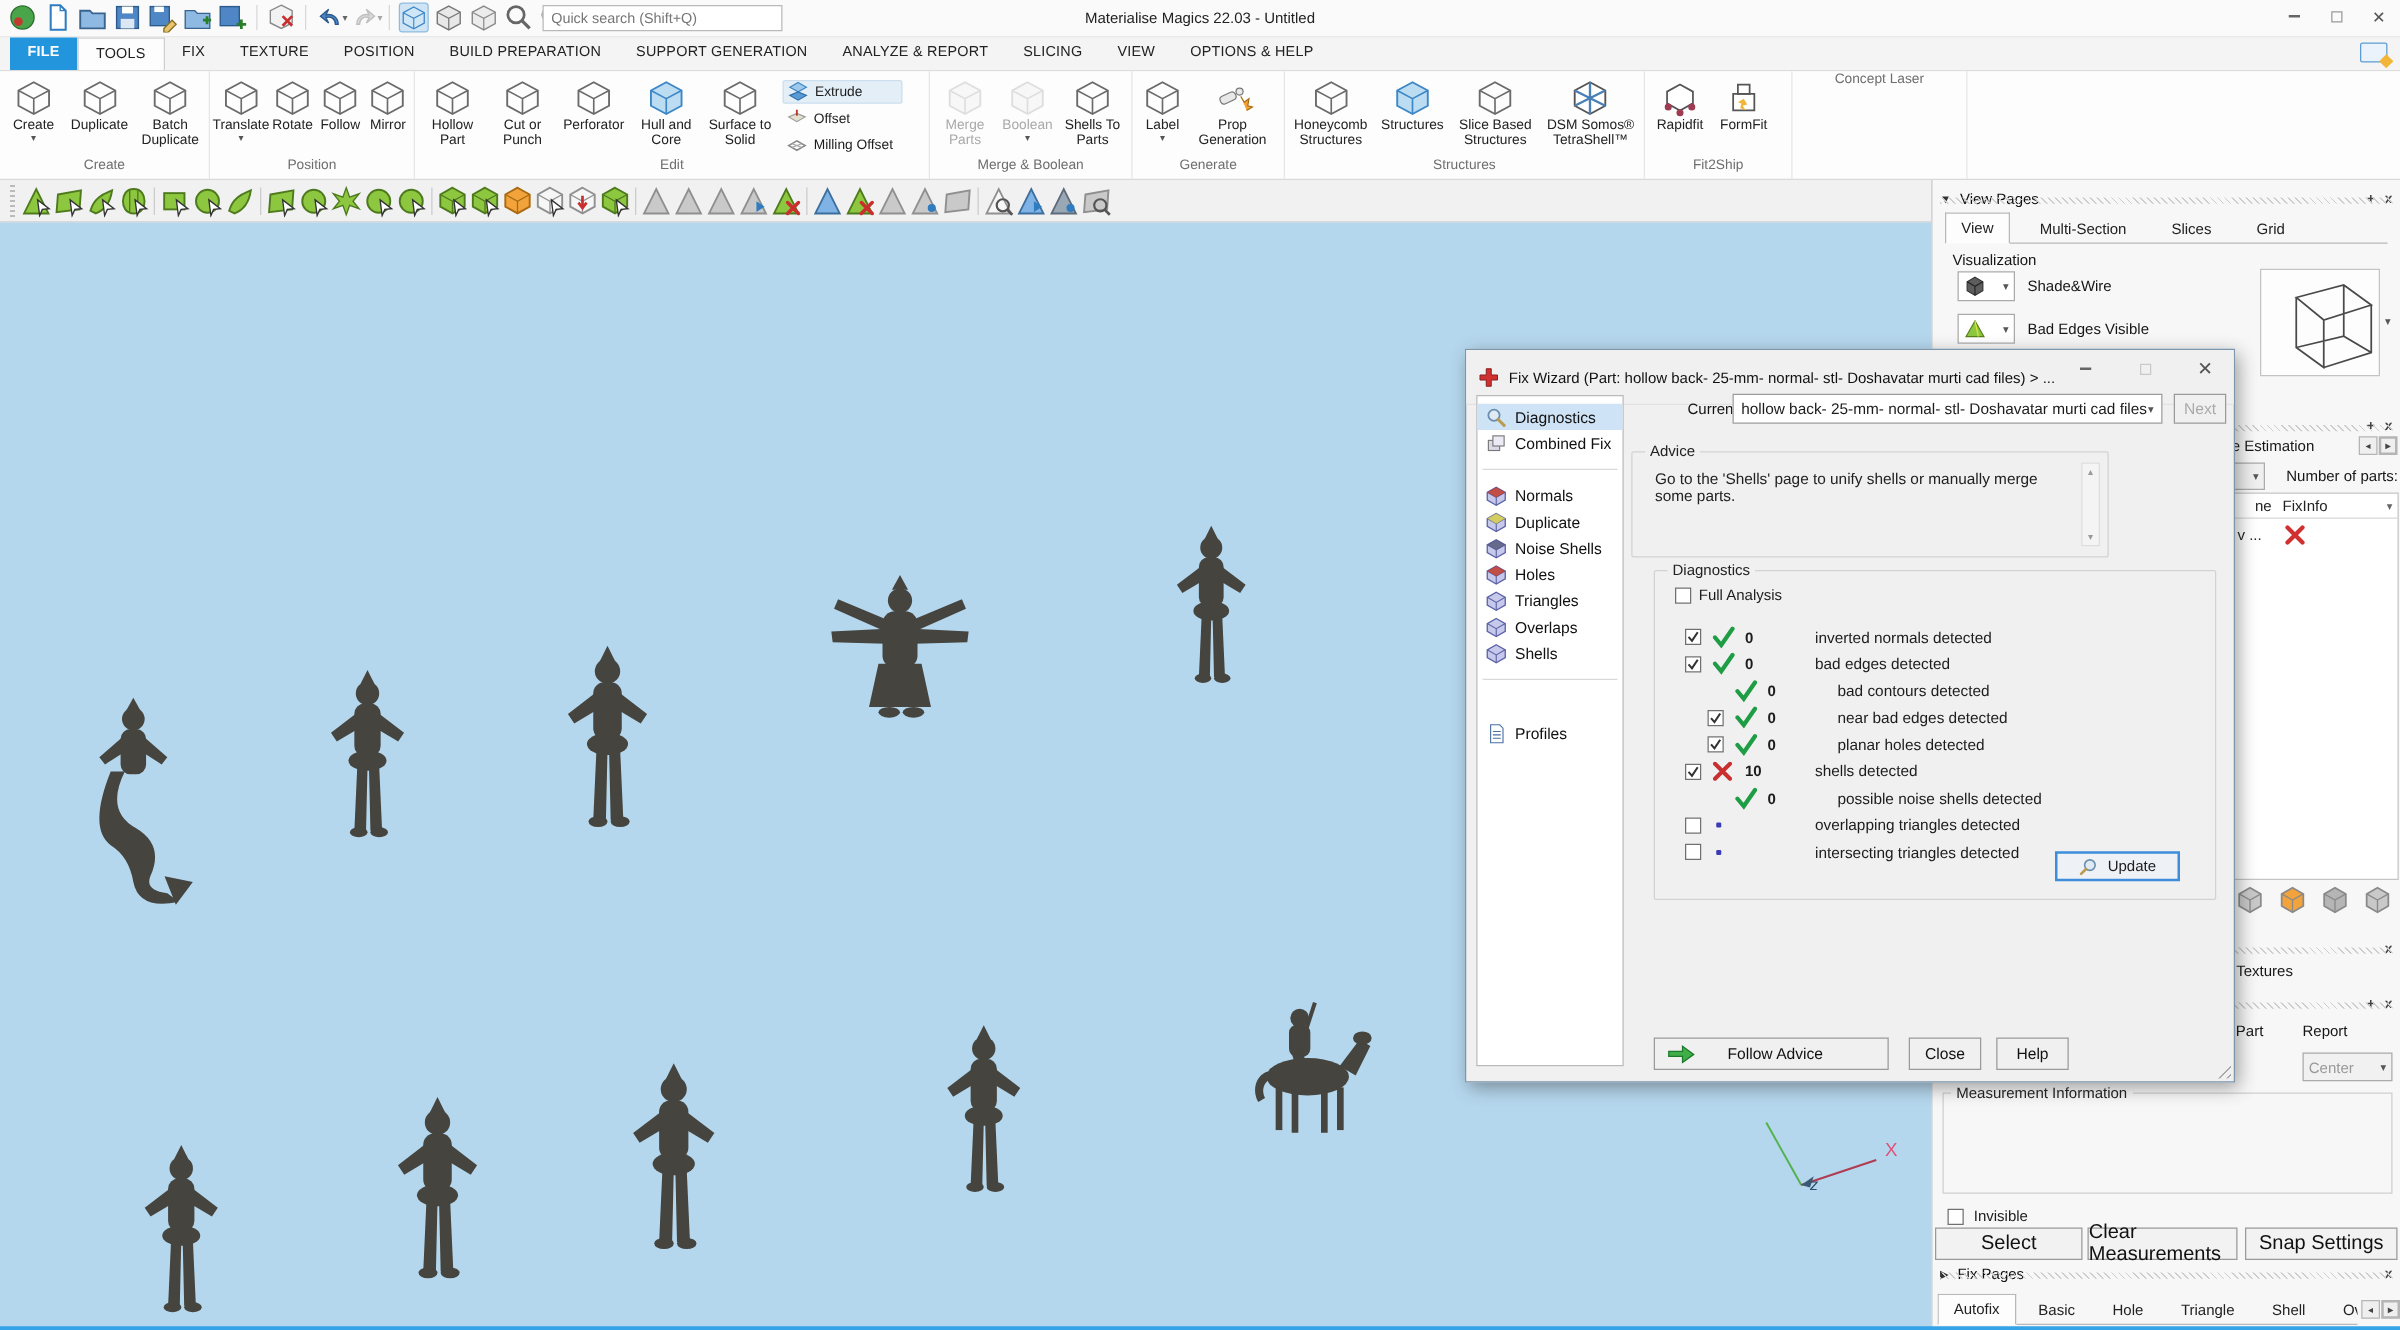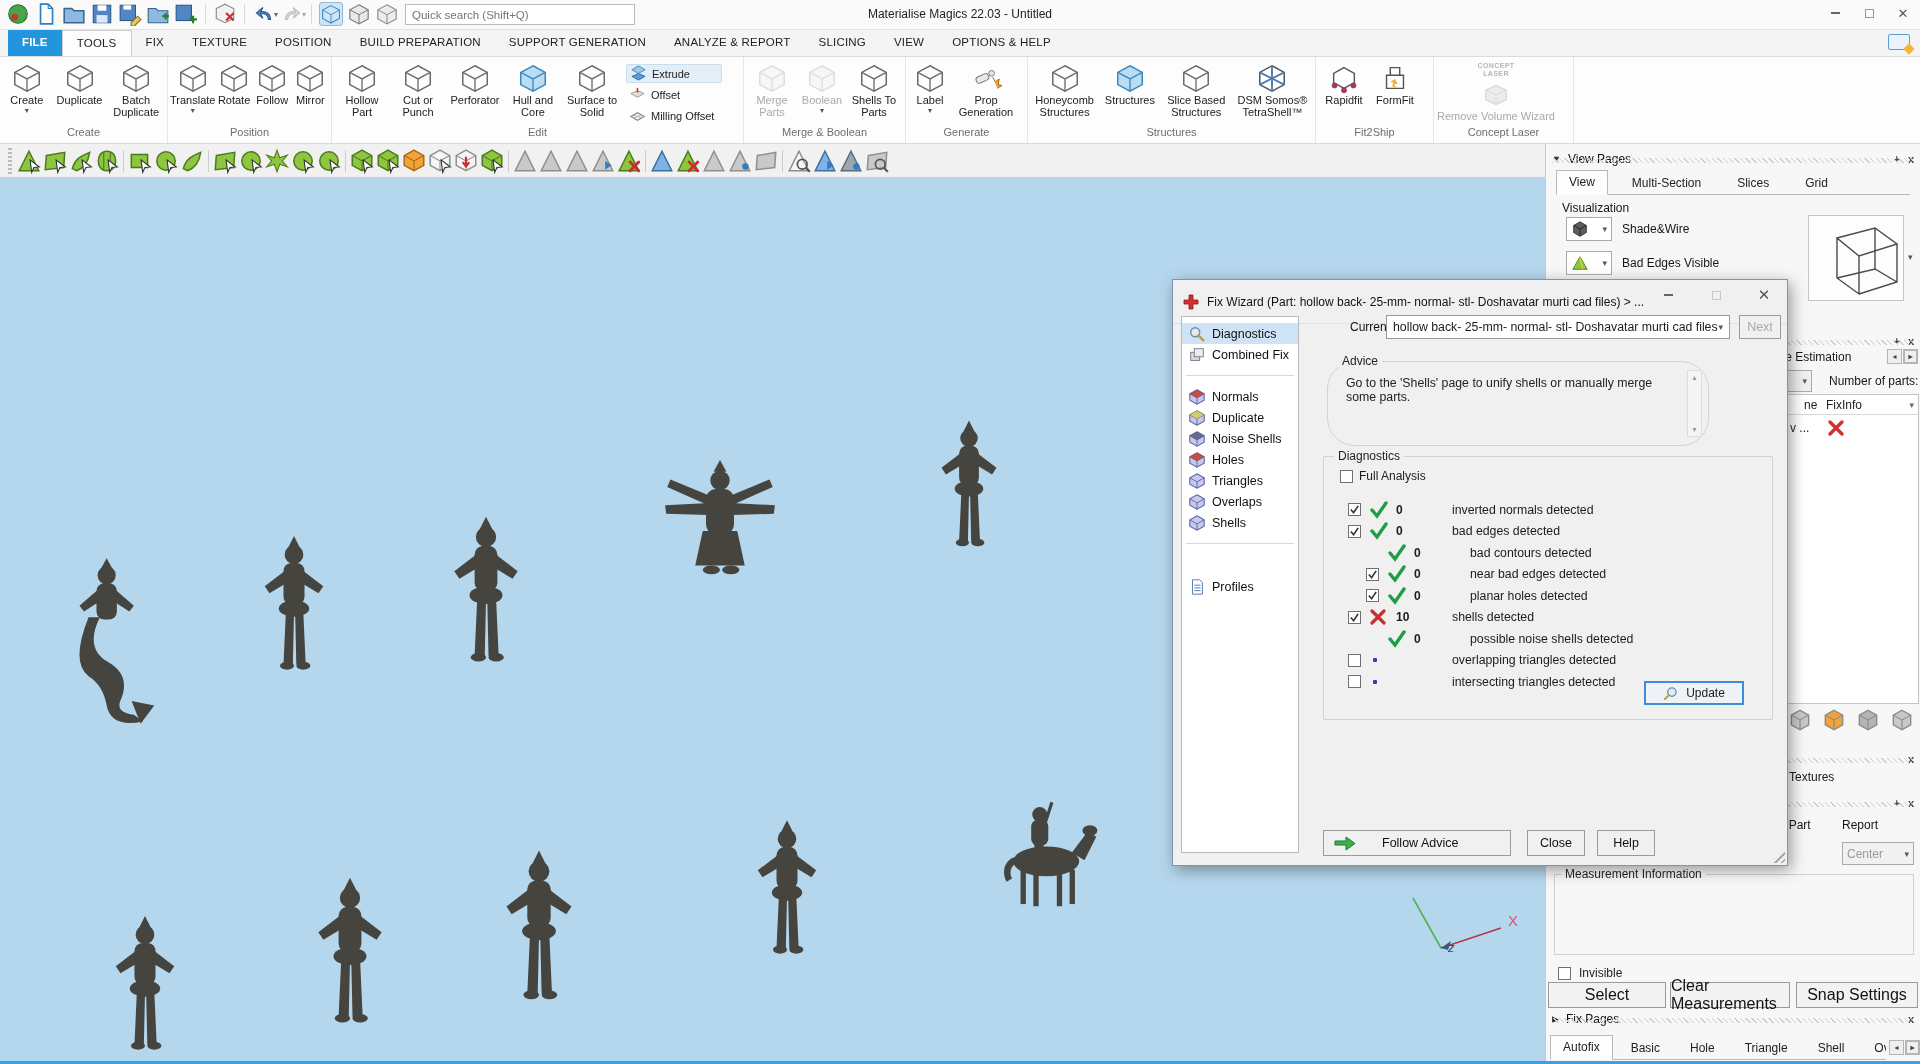--- a/index.html
+++ b/index.html
@@ -6,21 +6,21 @@
   body { font-family:"Liberation Sans", sans-serif; background:#d8d8d8; }
   #screen { position:relative; width:1920px; height:1064px; background:#f4f4f4; overflow:hidden; font-size:12px; color:#1c1c1c; }
 
   
   #qat { position:absolute; left:0; top:0; width:1920px; height:30px; background:#fafafa; border-bottom:1px solid #e3e3e3; }
   #qat-icons { position:absolute; left:6px; top:2px; display:flex; align-items:center; gap:4px; }
   .qicon { width:24px; height:24px; display:flex; align-items:center; justify-content:center; border-radius:3px; position:relative; }
   .qicon.active { background:#cfe4f5; border:1px solid #8fbcdd; }
   .qicon .dd { font-size:8px; color:#666; position:absolute; right:-2px; top:8px; }
   .qsep { width:1px; height:20px; background:#d8d8d8; margin:0 3px; }
-  #search-box { position:absolute; left:405px; top:4px; width:230px; height:21px; }
+  #search-box { position:absolute; left:434px; top:4px; width:192px; height:21px; }
   #search-box input { width:100%; height:100%; border:1px solid #b9b9b9; background:#fff; font-family:"Liberation Sans",sans-serif; font-size:11.5px; color:#444; padding:0 6px; }
   #app-title { position:absolute; left:0; right:0; top:7px; text-align:center; font-size:12px; color:#222; pointer-events:none; }
   .winbtns { position:absolute; right:8px; top:4px; display:flex; gap:16px; }
   .winbtn { width:18px; height:18px; display:flex; align-items:center; justify-content:center; color:#555; }
   .glyph-min { width:9px; height:1px; border-bottom:2px solid #666; }
   .glyph-max { width:9px; height:9px; border:1.5px solid #999; }
   .glyph-close { font-size:13px; color:#555; }
 
   
   #tabbar { position:absolute; left:0; top:30px; width:1920px; height:27px; background:#f4f4f4; display:flex; align-items:flex-end; padding-left:8px; border-bottom:1px solid #dcdcdc; }
@@ -526,30 +526,20 @@
                 <path d="M8 14h18v14H8z" fill="#fff" stroke="#555" stroke-width="1.5"></path>
                 <path d="M12 6h10v8H12z" fill="#fff" stroke="#555" stroke-width="1.5"></path>
                 <path d="M17 18l3 5-4 1 3 4-5-2 1-4-3-1z" fill="#f2b538"></path>
               </svg></div>
             <div class="lb">FormFit</div>
           </div>
         </div>
         <div class="grp-label">Fit2Ship</div>
       </div>
       <div class="grp" style="width: 140px;">
-        <div class="grp-body">
-          <div class="btn3d disabled" style="width: 120px;">
-            <div class="logo-sm">CONCEPT<br>LASER</div>
-            <div class="ic"><svg viewBox="0 0 34 34" width="100%" height="100%">
-                <path d="M17 8L28 13V23L17 28L6 23V13Z" fill="#d9d9d9" stroke="#b0b0b0" stroke-width="1.5"></path>
-                <path d="M6 13L17 18L28 13M17 18V28" fill="none" stroke="#b0b0b0"></path>
-              </svg></div>
-            <div class="lb">Remove Volume Wizard</div>
-          </div>
-        </div>
         <div class="grp-label">Concept Laser</div>
       </div>
     </div>
 
   <div id="marktools">
       <div class="mt-icon">
         <svg viewBox="0 0 24 24" width="100%" height="100%">
           <polygon points="12,3 21,21 3,21" fill="#8dc63f" stroke="#4e7a1e" stroke-width="1.4"></polygon>
           <polygon points="13,11 21.5,17.5 16.5,18 14.5,22.5" fill="#fff" stroke="#333" stroke-width="1"></polygon>
         </svg>
@@ -1067,21 +1057,21 @@
         <div class="fw-gap"></div>
         <div class="fw-item">
           <span style="width:18px;height:18px;flex:none;"><svg viewBox="0 0 20 20" width="100%" height="100%">
               <path d="M5 2h8l3 3v13H5z" fill="#fff" stroke="#4a6fa5"></path>
               <path d="M7 8h7M7 11h7M7 14h7" stroke="#4a6fa5"></path>
             </svg></span>
           <span>Profiles</span>
         </div>
       </div>
 
-    <div class="gbox" style="left:154px; top:81px; width:382px; height:85px;border-radius:28px;">
+    <div class="gbox" style="left:132px; top:81px; width:382px; height:85px;">
       <span class="cap">Advice</span>
       <div id="fw-advice-text">Go to the 'Shells' page to unify shells or manually merge some parts.</div>
       <div class="vscroll">
         <span>▴</span>
         <span>▾</span>
       </div>
     </div>
 
     <div class="gbox" style="left:150px; top:176px; width:450px; height:264px;">
       <span class="cap">Diagnostics</span>

